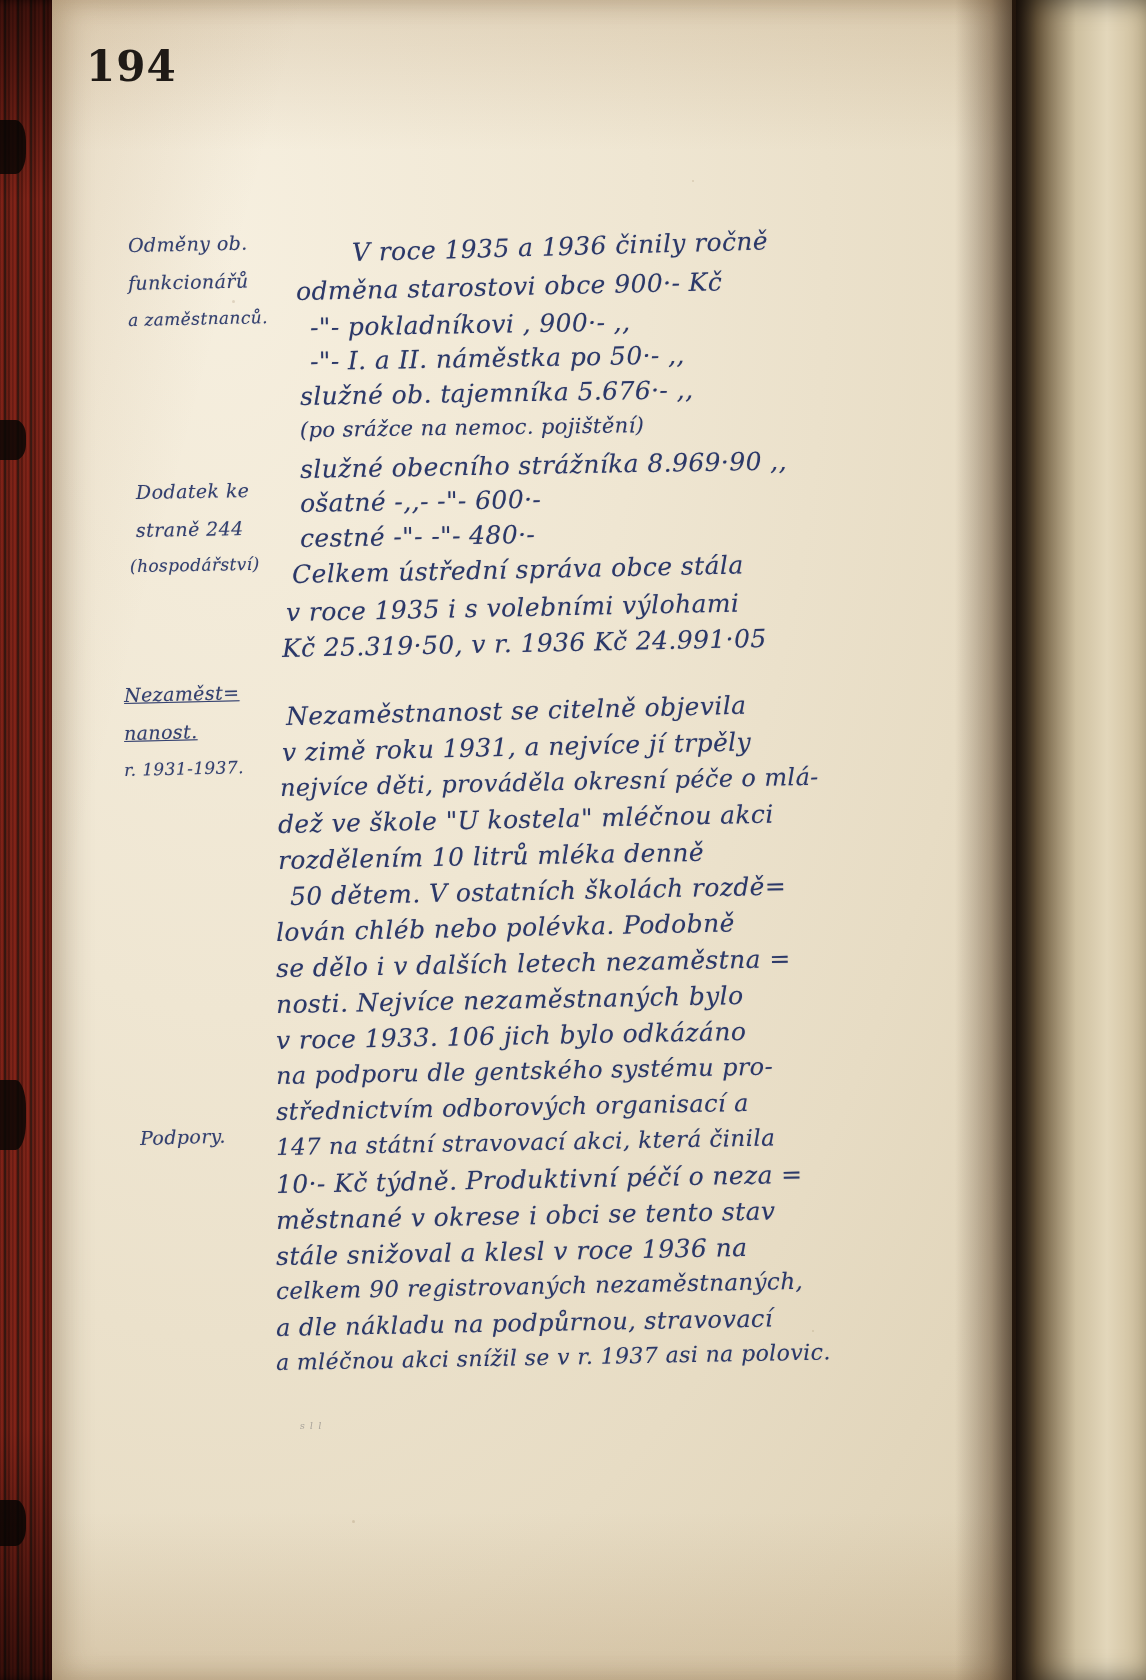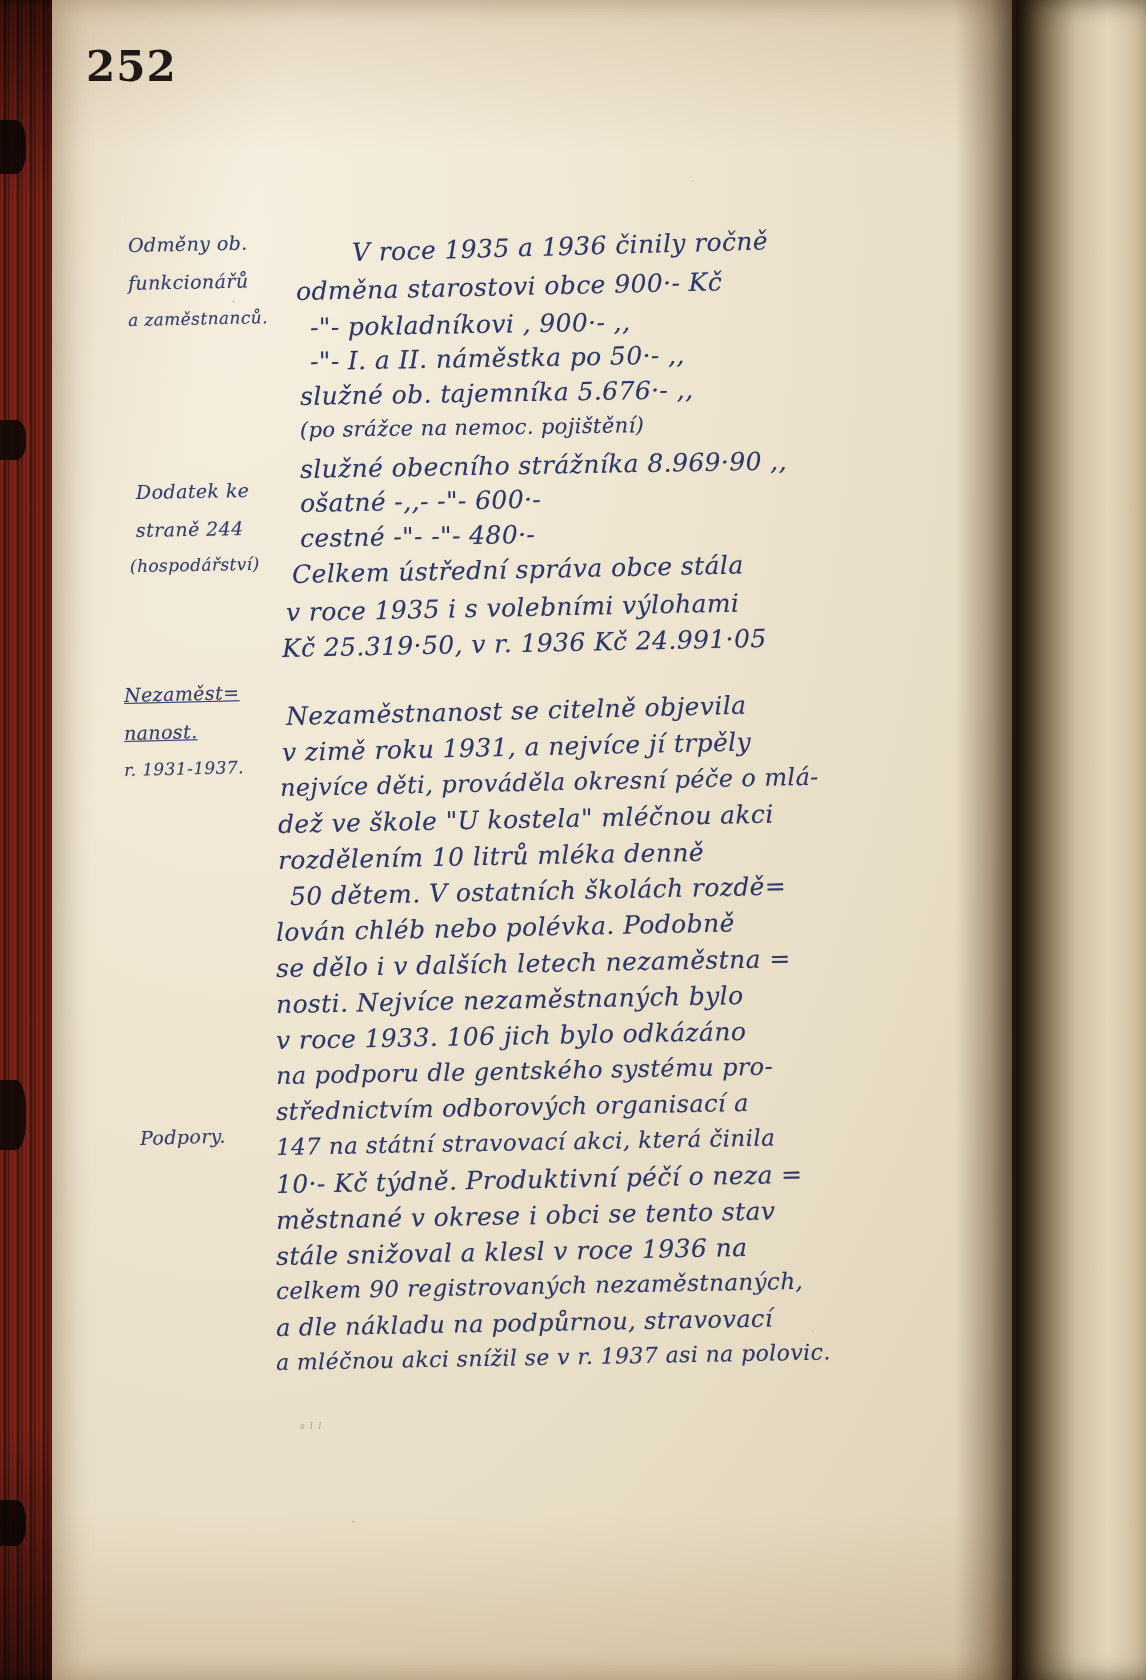--- a/index.html
+++ b/index.html
@@ -162,21 +162,21 @@
     <span class="speck" style="left:180px; top:300px; width:3px; height:3px;"></span>
     <span class="speck" style="left:640px; top:180px; width:2px; height:2px;"></span>
     <span class="speck" style="left:430px; top:960px; width:3px; height:2px;"></span>
     <span class="speck" style="left:760px; top:1330px; width:2px; height:2px;"></span>
     <span class="speck" style="left:300px; top:1520px; width:3px; height:3px;"></span>
   </div>
 
   <div class="gutter"></div>
   <div class="next-page"></div>
 
-  <div class="page-number">252</div>
+  <div class="page-number">194</div>
 
   <div class="hw margin-note" style="left:128px; top:234px; transform: rotate(-1.2deg);">Odměny ob.</div>
   <div class="hw margin-note" style="left:128px; top:272px; transform: rotate(-1.2deg);">funkcionářů</div>
   <div class="hw margin-note" style="left:128px; top:310px; font-size:17px; transform: rotate(-1.2deg);">a zaměstnanců.</div>
 
   <div class="hw margin-note" style="left:136px; top:481px; transform: rotate(-1deg);">Dodatek ke</div>
   <div class="hw margin-note" style="left:136px; top:519px; transform: rotate(-1deg);">straně 244</div>
   <div class="hw margin-note" style="left:130px; top:556px; font-size:17px; transform: rotate(-1deg);">(hospodářství)</div>
 
   <div class="hw margin-note underline-note" style="left:124px; top:684px; transform: rotate(-1.4deg);">Nezaměst=</div>

